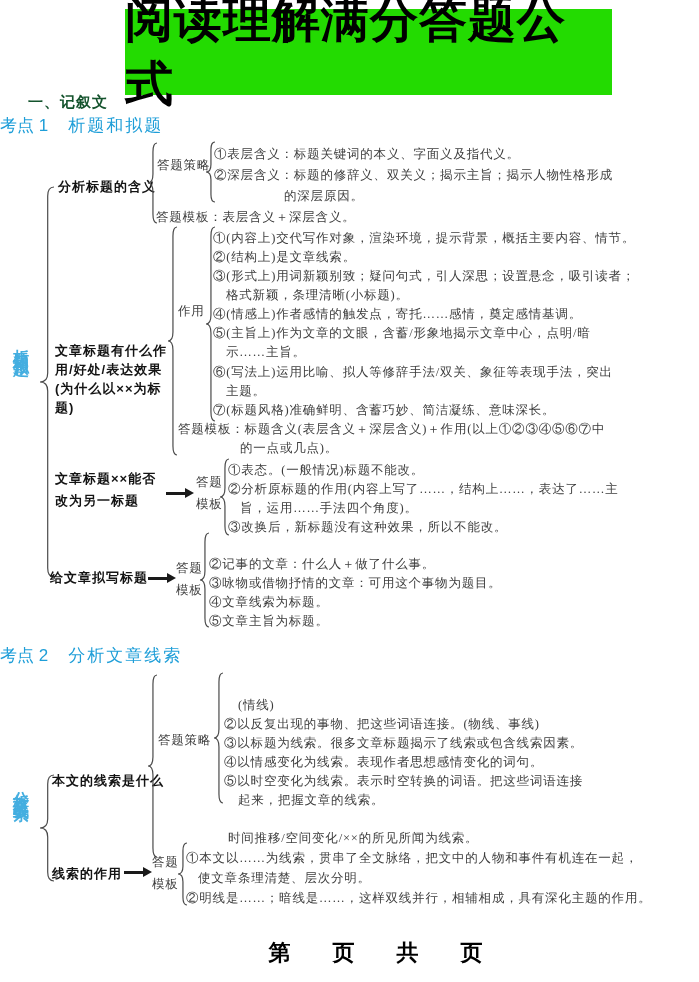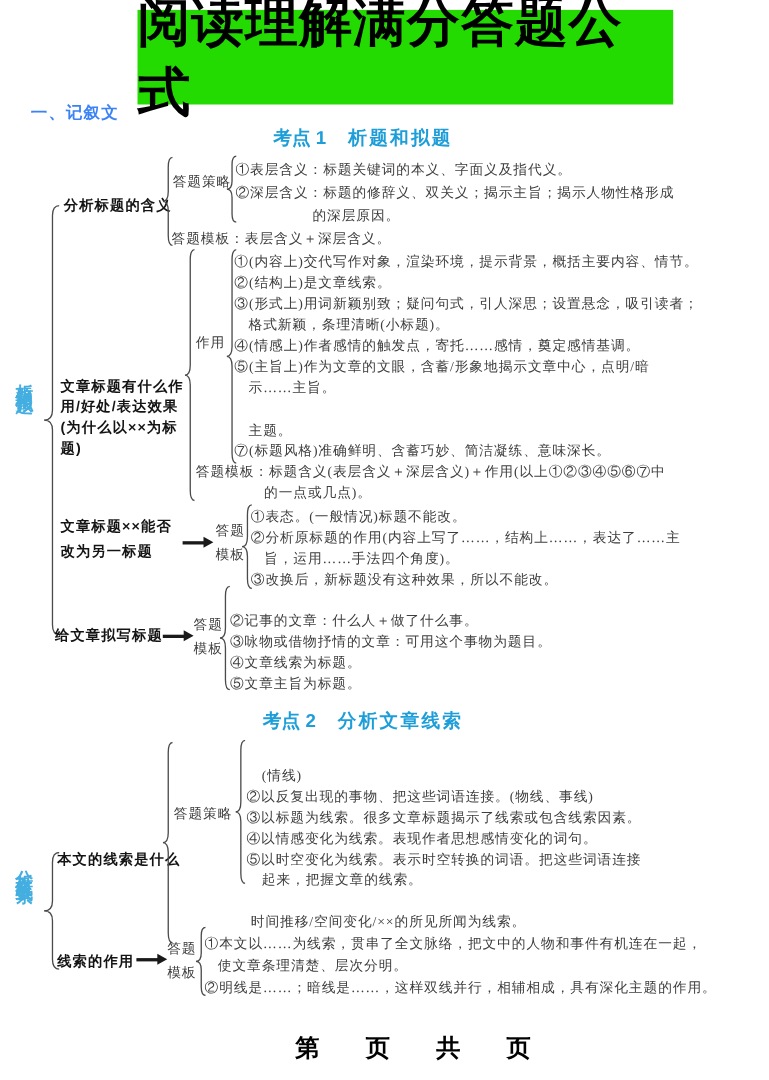--- a/index.html
+++ b/index.html
@@ -3,23 +3,23 @@
 <meta charset="utf-8">
 <style>
   html,body{margin:0;padding:0;background:#ffffff;}
   .page{position:relative;width:699px;height:982px;background:#ffffff;overflow:hidden;
         font-family:"Liberation Serif", serif;color:#3d3d3d;}
   .banner{position:absolute;left:125px;top:9px;width:487px;height:86px;background:#23db01;
           display:flex;align-items:center;}
   .banner span{font-family:"Liberation Sans", sans-serif;font-weight:900;font-size:48px;
           color:#000;letter-spacing:1px;}
   .intro{position:absolute;left:28px;top:93px;font-family:"Liberation Sans", sans-serif;
-         font-weight:bold;font-size:15px;color:#3b82f6;letter-spacing:1px;}
-  .kd-heading{position:absolute;left:0;width:660px;text-align:center;
-         font-family:"Liberation Sans", sans-serif;font-weight:bold;font-size:17px;color:#1e9ed8;}
+         font-weight:bold;font-size:15px;color:#14532d;letter-spacing:1px;}
+  .kd-heading{position:absolute;left:0;width:660px;
+         font-family:"Liberation Sans", sans-serif;font-weight:normal;font-size:17px;color:#1e9ed8;}
   .kd-heading .kd-title{margin-left:20px;letter-spacing:2px;}
   .side-label{position:absolute;writing-mode:vertical-rl;text-orientation:upright;
          font-family:"Liberation Sans", sans-serif;font-weight:bold;font-size:16px;
          color:#44aee0;letter-spacing:3px;}
   .row{position:absolute;white-space:nowrap;font-size:12.5px;letter-spacing:0.8px;
        height:16px;line-height:16px;color:#3d3d3d;}
   .blabel{position:absolute;white-space:nowrap;font-family:"Liberation Sans", sans-serif;
        font-weight:bold;font-size:13px;letter-spacing:1px;height:16px;line-height:16px;color:#141414;}
   .brace{position:absolute;width:9px;}
   .brace.big{width:14px;}
@@ -73,20 +73,21 @@
   <div class="brace" style="left:206px;top:226px;height:196px"><svg width="9" height="196" xmlns="http://www.w3.org/2000/svg">
         <path d="M 9 1 Q 4.95 1 4.95 10 L 4.95 89 Q 4.95 98 0 98 Q 4.95 98 4.95 107 L 4.95 186 Q 4.95 195 9 195" fill="none" stroke="#4a4a4a" stroke-width="1.2"></path>
       </svg></div>
   <div class="row" style="left:213px;top:230px">①(内容上)交代写作对象，渲染环境，提示背景，概括主要内容、情节。</div>
   <div class="row" style="left:213px;top:249px">②(结构上)是文章线索。</div>
   <div class="row" style="left:213px;top:268px">③(形式上)用词新颖别致；疑问句式，引人深思；设置悬念，吸引读者；</div>
   <div class="row" style="left:226px;top:287px">格式新颖，条理清晰(小标题)。</div>
   <div class="row" style="left:213px;top:306px">④(情感上)作者感情的触发点，寄托……感情，奠定感情基调。</div>
   <div class="row" style="left:213px;top:325px">⑤(主旨上)作为文章的文眼，含蓄/形象地揭示文章中心，点明/暗</div>
   <div class="row" style="left:226px;top:344px">示……主旨。</div>
+  <div class="row" style="left:213px;top:364px">⑥(写法上)运用比喻、拟人等修辞手法/双关、象征等表现手法，突出</div>
   <div class="row" style="left:226px;top:383px">主题。</div>
   <div class="row" style="left:213px;top:402px">⑦(标题风格)准确鲜明、含蓄巧妙、简洁凝练、意味深长。</div>
   <div class="row" style="left:178px;top:421px">答题模板：标题含义(表层含义＋深层含义)＋作用(以上①②③④⑤⑥⑦中</div>
   <div class="row" style="left:240px;top:440px">的一点或几点)。</div>
 
   <div class="blabel" style="left:55px;top:471px">文章标题××能否</div>
   <div class="blabel" style="left:55px;top:493px">改为另一标题</div>
   <div class="arrow" style="left:166px;top:492px"></div>
   <div class="row" style="left:196px;top:474px">答题</div>
   <div class="row" style="left:196px;top:496px">模板</div>

